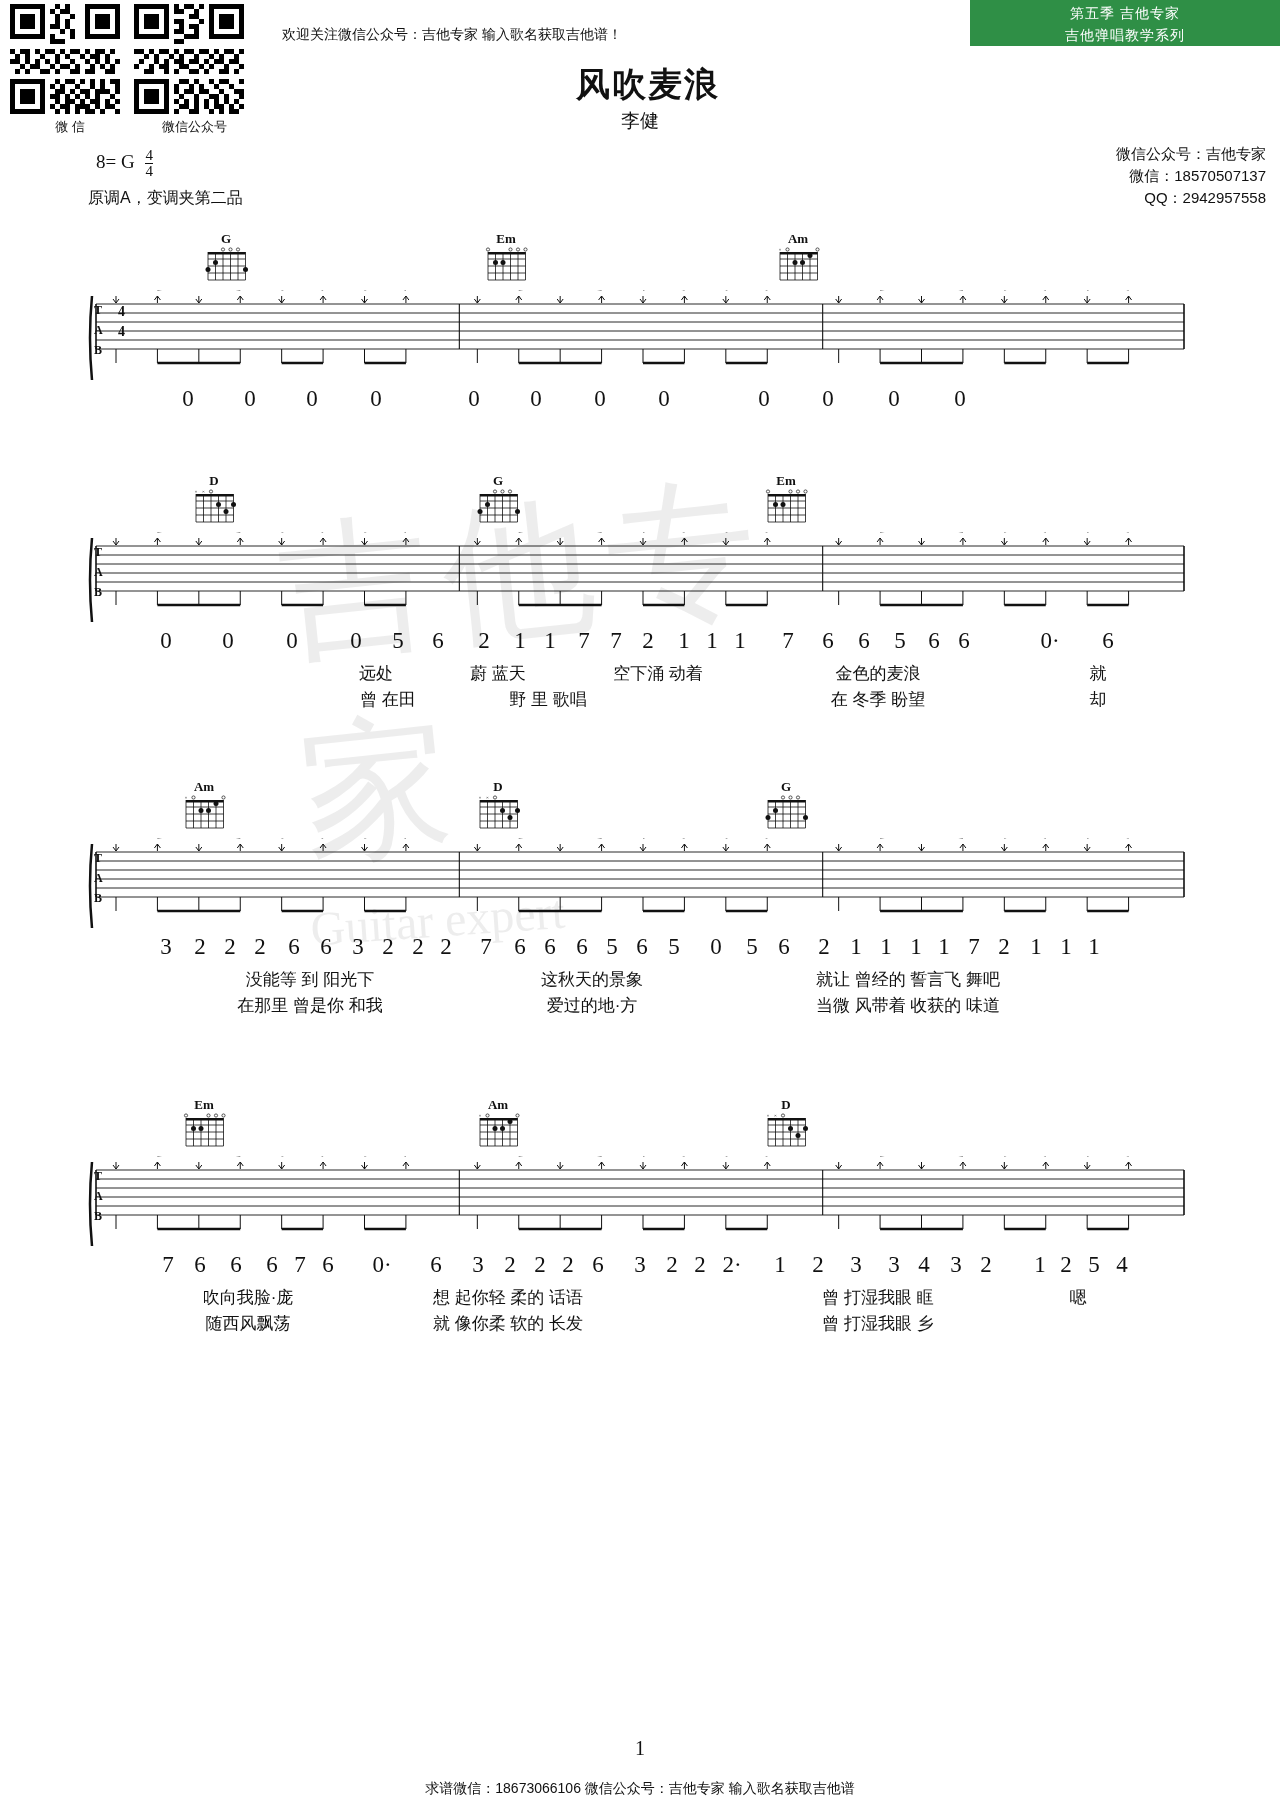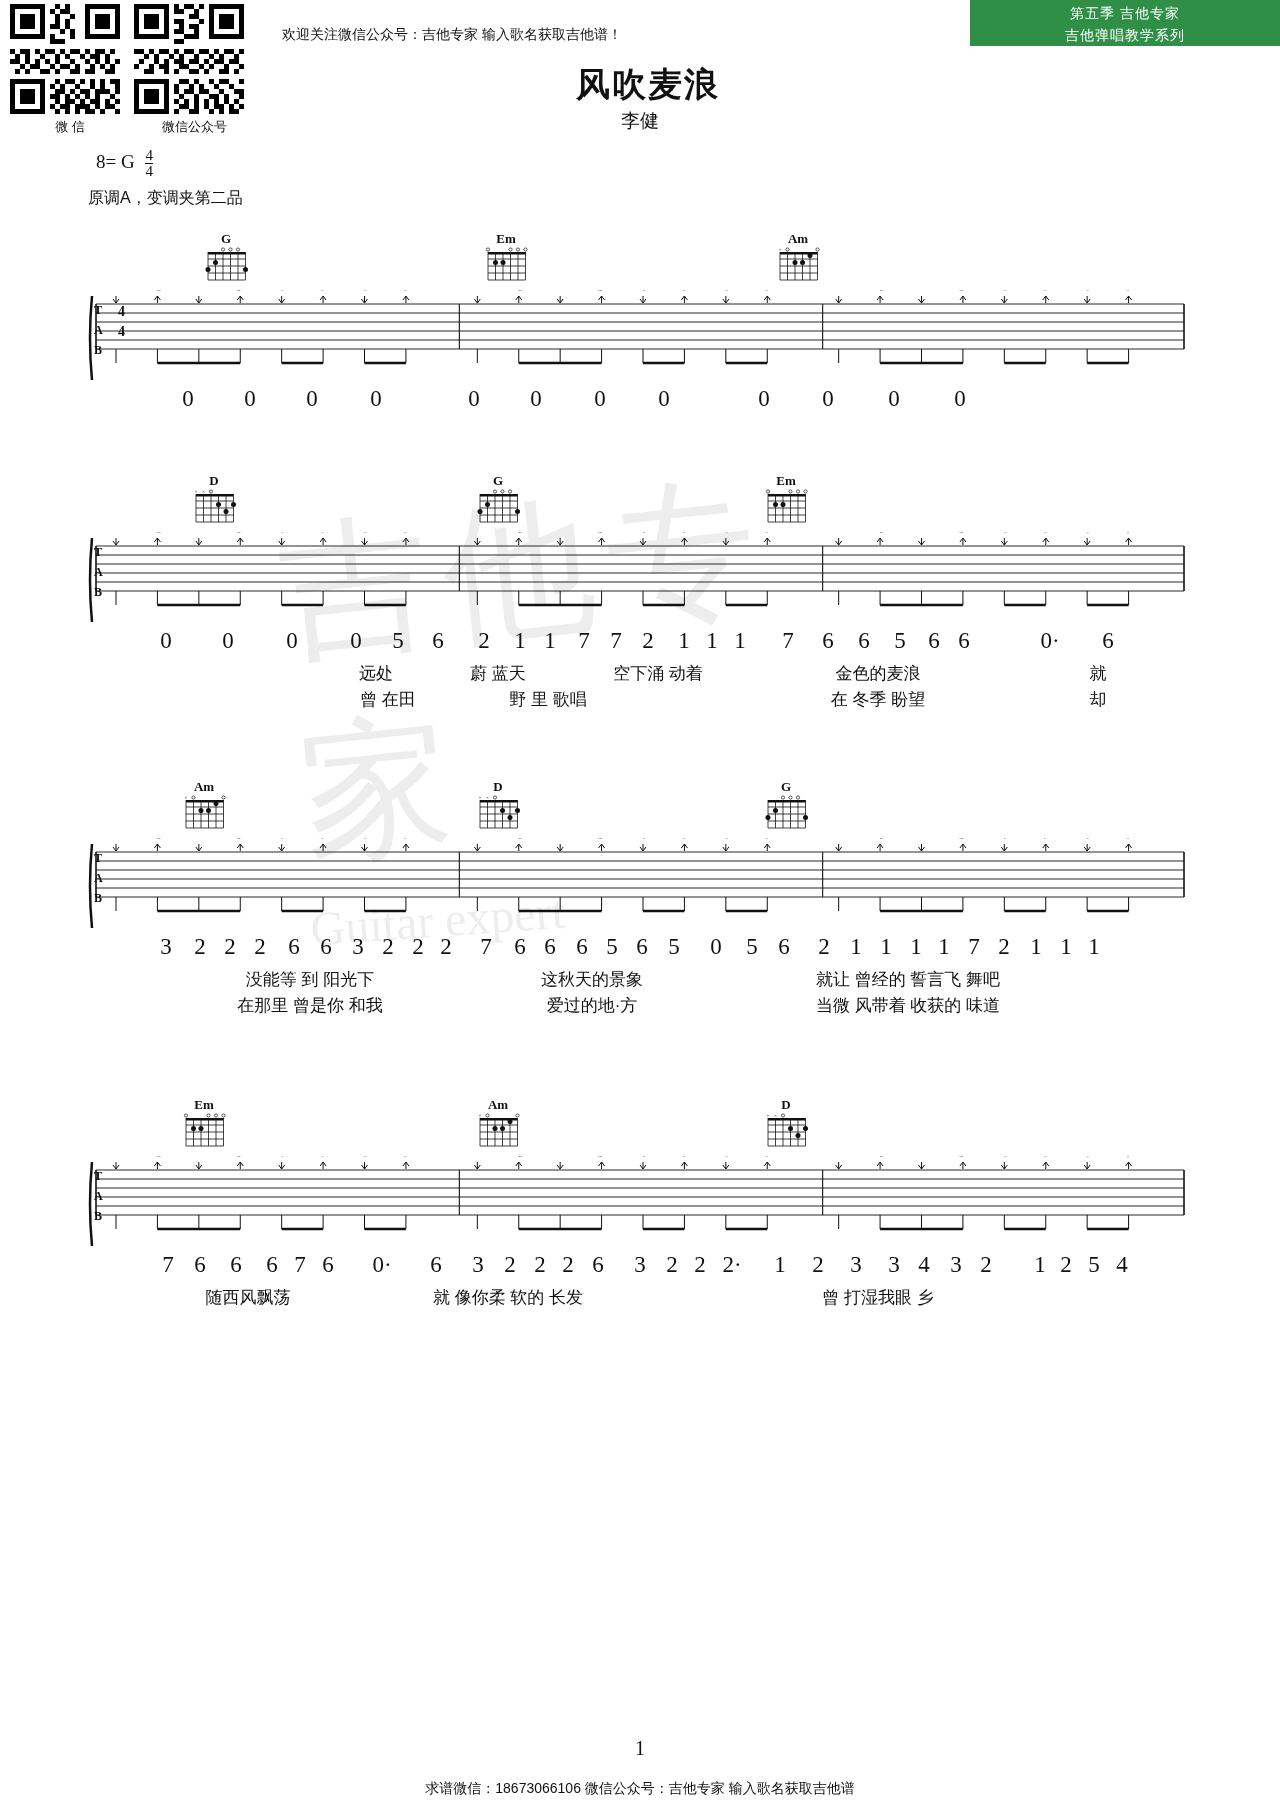--- a/index.html
+++ b/index.html
@@ -296,20 +296,25 @@
   <div class="wechat-note">欢迎关注微信公众号：吉他专家  输入歌名获取吉他谱！</div>
 
   <div class="badge">
     <div>第五季 吉他专家</div>
     <div>吉他弹唱教学系列</div>
   </div>
 
   <div class="title">风吹麦浪</div>
   <div class="artist">李健</div>
 
+  <div class="contact">
+    <div>微信公众号：吉他专家</div>
+    <div>微信：18570507137</div>
+    <div>QQ：2942957558</div>
+  </div>
 
   <div class="keysig">
     <span>8= G</span>
     <span class="frac">
       <span>4</span>
       <span style="border-top:1px solid #111;">4</span>
     </span>
   </div>
   <div class="capo">原调A，变调夹第二品</div>
 
@@ -1186,20 +1191,26 @@
           <div class="num" style="left: 806px;">3</div>
           <div class="num" style="left: 836px;">4</div>
           <div class="num" style="left: 868px;">3</div>
           <div class="num" style="left: 898px;">2</div>
           <div class="num" style="left: 952px;">1</div>
           <div class="num" style="left: 978px;">2</div>
           <div class="num" style="left: 1006px;">5</div>
           <div class="num" style="left: 1034px;">4</div>
         </div>
         <div class="lyricrow">
+          <div class="lyr" style="left: 160px;">吹向我脸·庞</div>
+          <div class="lyr" style="left: 420px;">想  起你轻 柔的 话语</div>
+          <div class="lyr" style="left: 790px;">曾 打湿我眼 眶</div>
+          <div class="lyr" style="left: 990px;">嗯</div>
+        </div>
+        <div class="lyricrow">
           <div class="lyr" style="left: 160px;">随西风飘荡</div>
           <div class="lyr" style="left: 420px; text-align: center;">就  像你柔 软的 长发</div>
           <div class="lyr" style="left: 790px;">曾 打湿我眼 乡</div>
         </div>
       </div>
     </div>
 
   <div class="pagenum">1</div>
   <div class="footer">求谱微信：18673066106  微信公众号：吉他专家  输入歌名获取吉他谱</div>
 </div>

